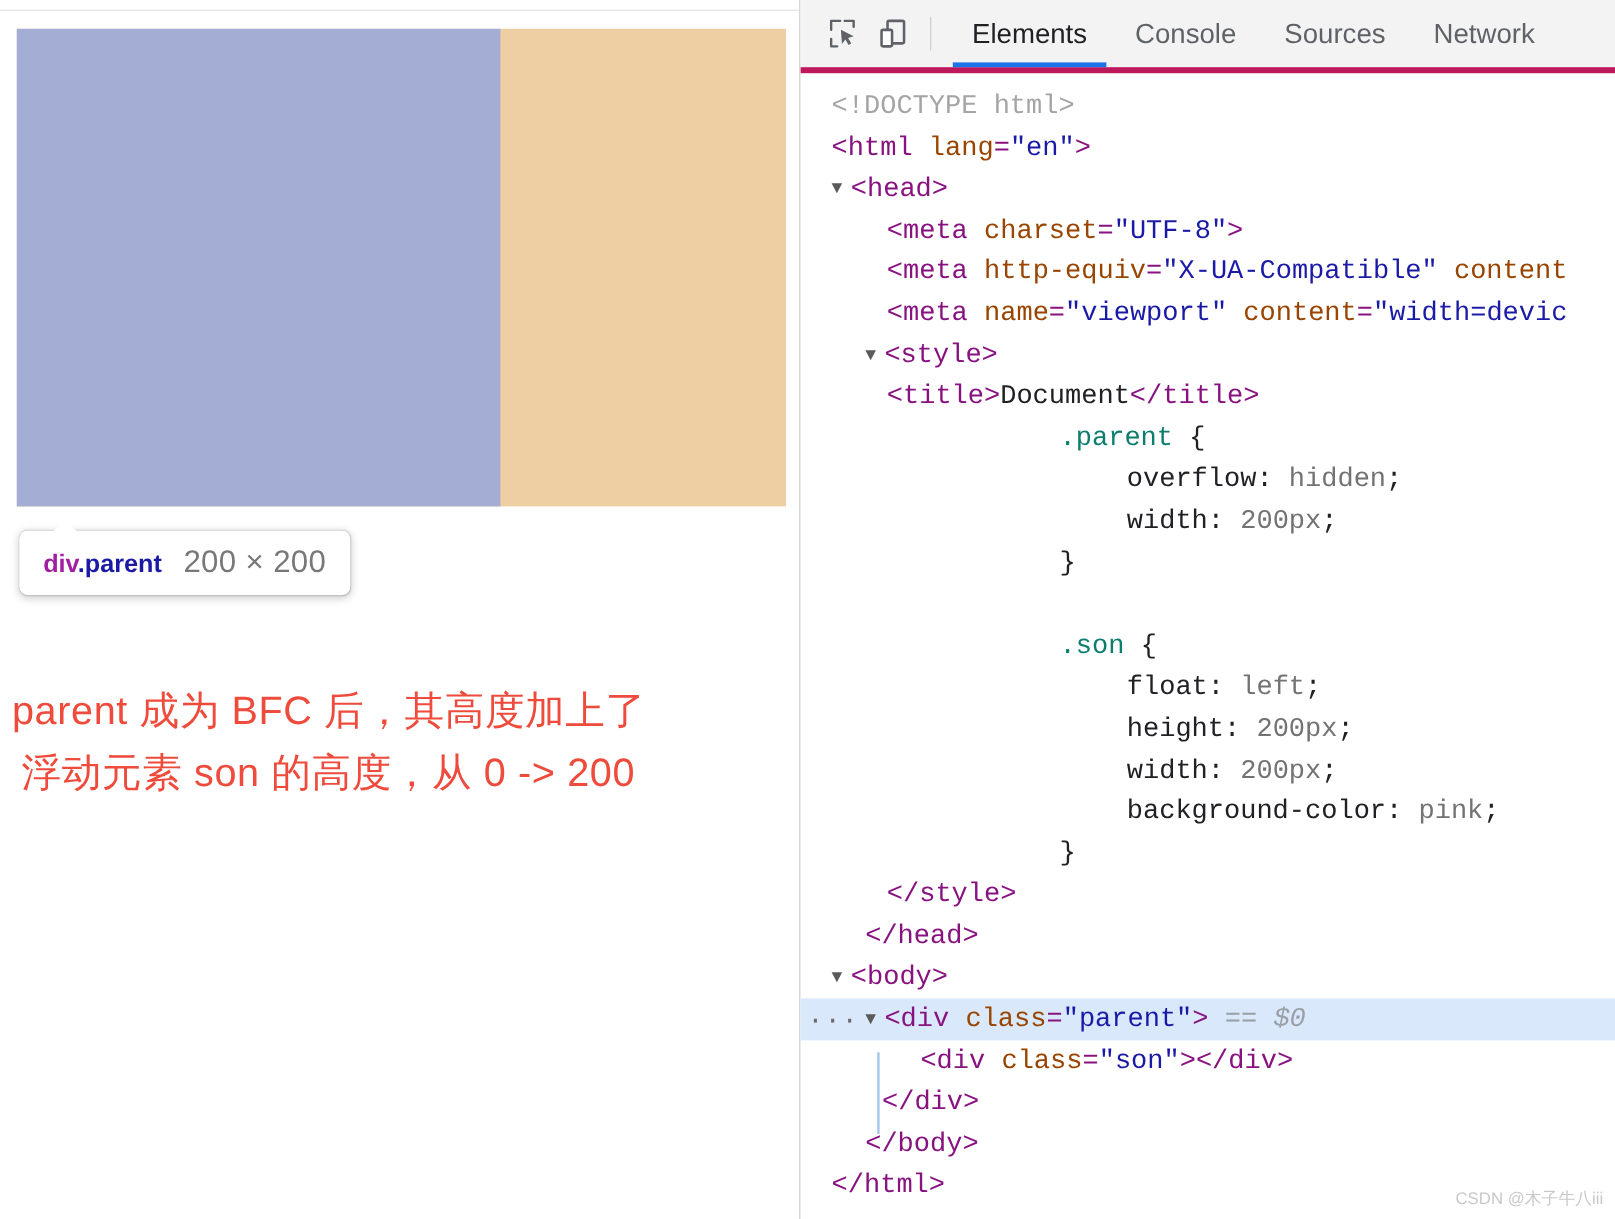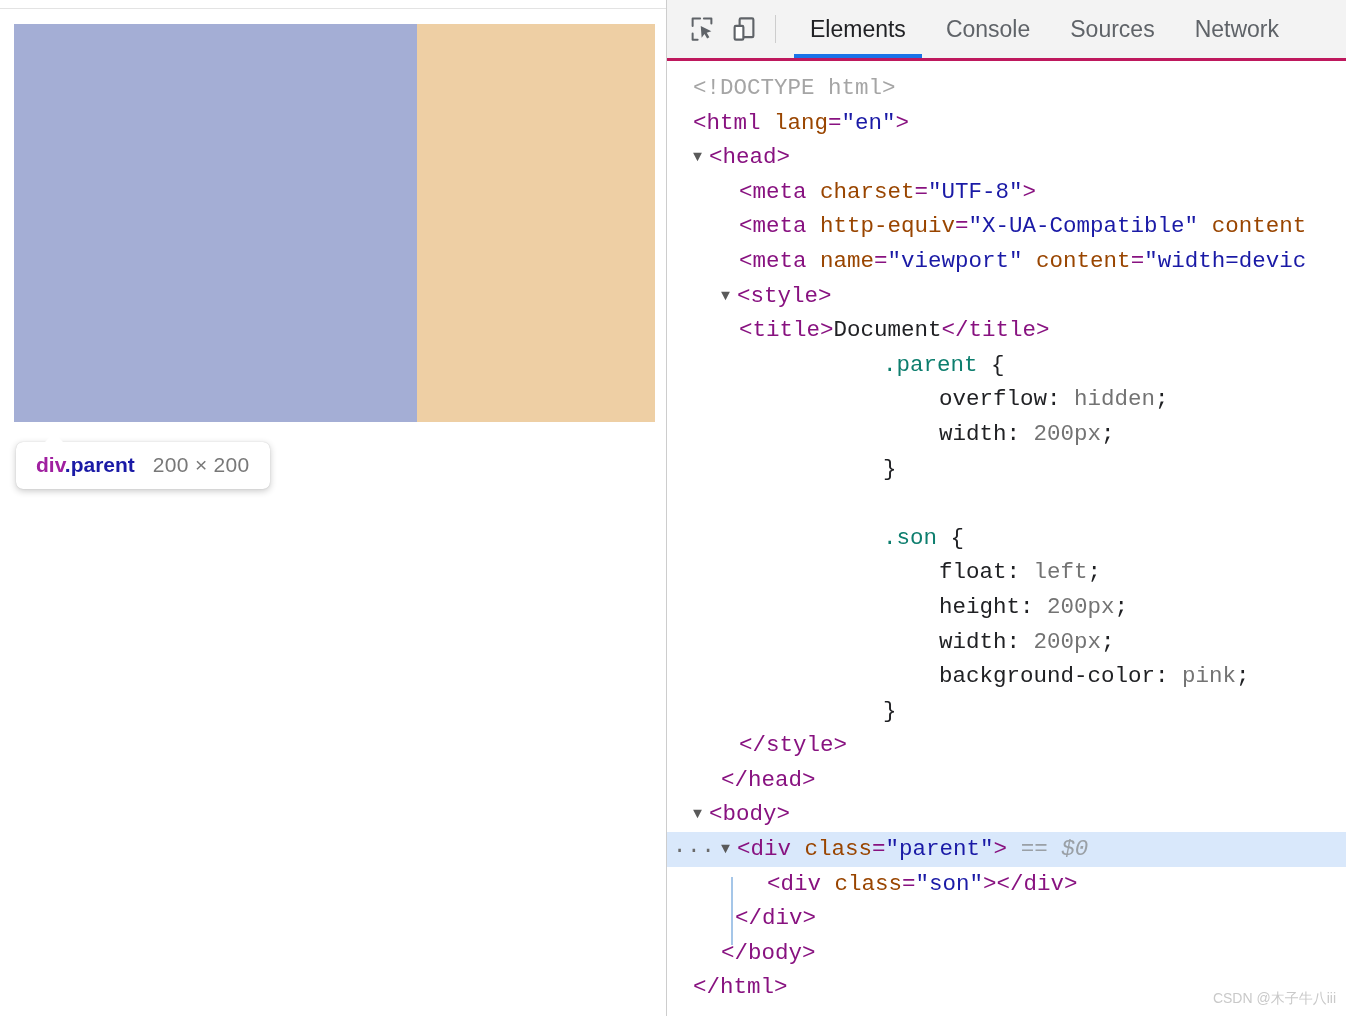--- a/index.html
+++ b/index.html
@@ -75,21 +75,21 @@
     color: #a020a0;
   }
   .tt-cls {
     font-family: "Liberation Sans", sans-serif;
     font-size: 21px;
     font-weight: bold;
     color: #1a1aa6;
   }
   .tt-dims {
     font-family: "Liberation Sans", sans-serif;
-    font-size: 21px;
+    font-size: 26px;
     color: #787878;
     letter-spacing: .3px;
   }
 
   
   #annotation {
     position: absolute;
     left: 10px; top: 566px;
     width: 656px;
     color: #ef4b3c;
@@ -107,21 +107,21 @@
     left: 666px; top: 0;
     width: 680px; height: 1016px;
     background: #ffffff;
     border-left: 1px solid #cdcdcd;
     overflow: hidden;
   }
   #dt-toolbar {
     position: relative;
     height: 61px;
     background: #f3f3f3;
-    border-bottom: 3px solid #be185d;
+    border-bottom: 5px solid #be185d;
     display: flex;
     align-items: center;
     padding-left: 14px;
     box-sizing: border-box;
   }
   .dt-tool-btn {
     width: 42px; height: 42px;
     display: flex; align-items: center; justify-content: center;
     cursor: pointer;
   }
@@ -229,20 +229,24 @@
   <div id="page-top-chrome"></div>
 
   <div id="parent-box"></div>
   <div id="son-box"></div>
 
   <div id="elem-tooltip">
     <span><span class="tt-tag">div</span><span class="tt-cls">.parent</span></span>
     <span class="tt-dims">200 × 200</span>
   </div>
 
+  <div id="annotation">
+    <span class="ann-line">parent 成为 BFC 后，其高度加上了</span>
+    <span class="ann-line ann-line-2">浮动元素 son 的高度，从 0 -&gt; 200</span>
+  </div>
 
 </div>
 
 <div id="devtools">
 
   <div id="dt-toolbar">
 
     <div class="dt-tool-btn">
       <svg width="30" height="30" viewBox="0 0 24 24">
         <path d="M4.5 3.5h6M4.5 3.5v6M19.5 3.5h-6M19.5 3.5v4" fill="none" stroke="#5f6368" stroke-width="1.6" stroke-linecap="round"></path>

